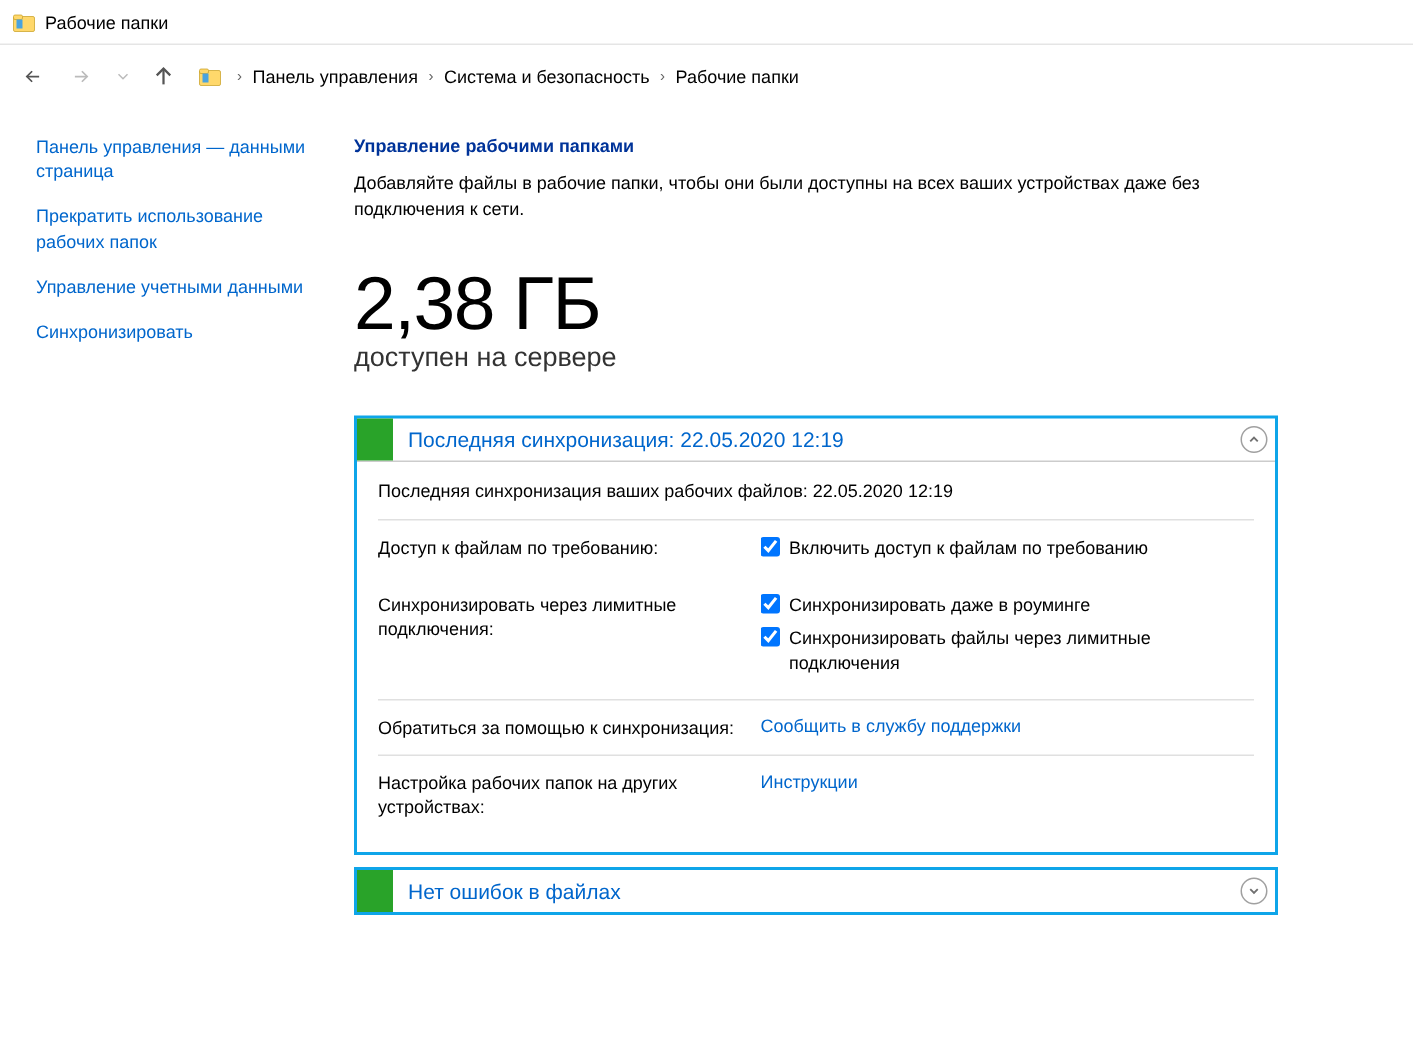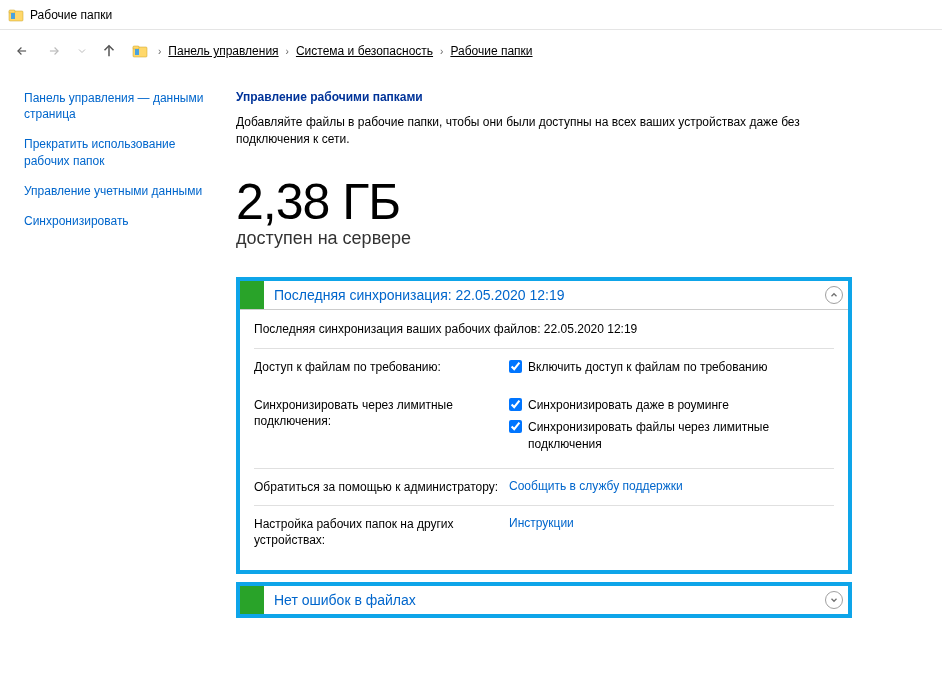--- a/index.html
+++ b/index.html
@@ -11,37 +11,37 @@
   .titlebar .title { font-size: 12px; }
   
   
   .navrow { height: 42px; display: flex; align-items: center; padding: 0 12px; gap: 12px; }
   .navrow .arrow-btn { width: 20px; height: 20px; display: flex; align-items: center; justify-content: center; color: #555; cursor: default; }
   .navrow .arrow-btn.disabled { color: #bbb; }
   .navrow .arrow-btn svg { width: 14px; height: 14px; }
   .navrow .up-btn { width: 18px; height: 18px; display: flex; align-items: center; justify-content: center; color: #555; }
   .addrbar { flex: 1; height: 24px; display: flex; align-items: center; border: none; }
   .addrbar .loc-icon { width: 16px; height: 16px; margin: 0 6px 0 2px; display: flex; align-items: center; justify-content: center; }
-  .crumb { display: flex; align-items: center; gap: 4px; padding: 0 3px; text-decoration: underline; }
+  .crumb { display: flex; align-items: center; gap: 4px; padding: 0 3px; }
   .crumb-sep { color: #666; font-size: 10px; padding: 0 4px; }
   .crumb-text { font-size: 12px; }
   
   
   .main { display: flex; height: calc(696px - 30px - 42px); }
   .sidebar { width: 218px; padding: 18px 10px 10px 24px; }
   .sidebar a { display: block; color: #0066cc; text-decoration: none; font-size: 12px; margin-bottom: 14px; line-height: 1.35; }
   
   .content { flex: 1; padding: 18px 90px 20px 18px; }
   .content h1 { font-size: 12px; font-weight: 700; color: #003399; margin-bottom: 10px; }
   .content .desc { font-size: 12px; line-height: 1.4; margin-bottom: 28px; }
   
   .bignum { font-size: 50px; font-weight: 300; letter-spacing: -1px; line-height: 1.05; }
   .bigcaption { font-size: 18px; font-weight: 300; color: #333; margin-top: 0px; margin-bottom: 28px; }
   
-  .panel { border: 4px solid #0ea5e9; margin-bottom: 8px; }
+  .panel { border: 2px solid #0ea5e9; margin-bottom: 8px; }
   .panel-header { height: 28px; display: flex; align-items: center; cursor: pointer; }
   .panel-header .stripe { width: 24px; height: 100%; background: #29a329; }
   .panel-header .ptitle { flex: 1; padding-left: 10px; font-size: 14px; color: #0066cc; }
   .panel-header .chev { width: 28px; display: flex; align-items: center; justify-content: center; }
   .panel-header .chev-circle { width: 18px; height: 18px; border: 1px solid #a0a0a0; border-radius: 50%; display: flex; align-items: center; justify-content: center; color: #707070; }
   .panel-header .chev-circle svg { width: 10px; height: 10px; }
   
   .panel-body { border-top: 1px solid #ccc; padding: 10px 14px 14px 14px; }
   .panel-body .syncline { font-size: 12px; padding: 2px 0 10px 0; }
   .settings-row { display: flex; padding: 8px 0; justify-content: flex-end; }
@@ -167,21 +167,21 @@
             </label>
             <label class="chk">
               <input type="checkbox" checked="" style="">
               <span>Синхронизировать файлы через лимитные подключения</span>
             </label>
           </div>
         </div>
         <div class="hr"></div>
 
         <div class="settings-row">
-          <div class="label">Обратиться за помощью к администратору:</div>
+          <div class="label">Обратиться за помощью к синхронизация:</div>
           <div class="value">
             <a href="#" class="link">Сообщить в службу поддержки</a>
           </div>
         </div>
         <div class="hr"></div>
 
         <div class="settings-row">
           <div class="label">Настройка рабочих папок на других устройствах:</div>
           <div class="value">
             <a href="#" class="link">Инструкции</a>

